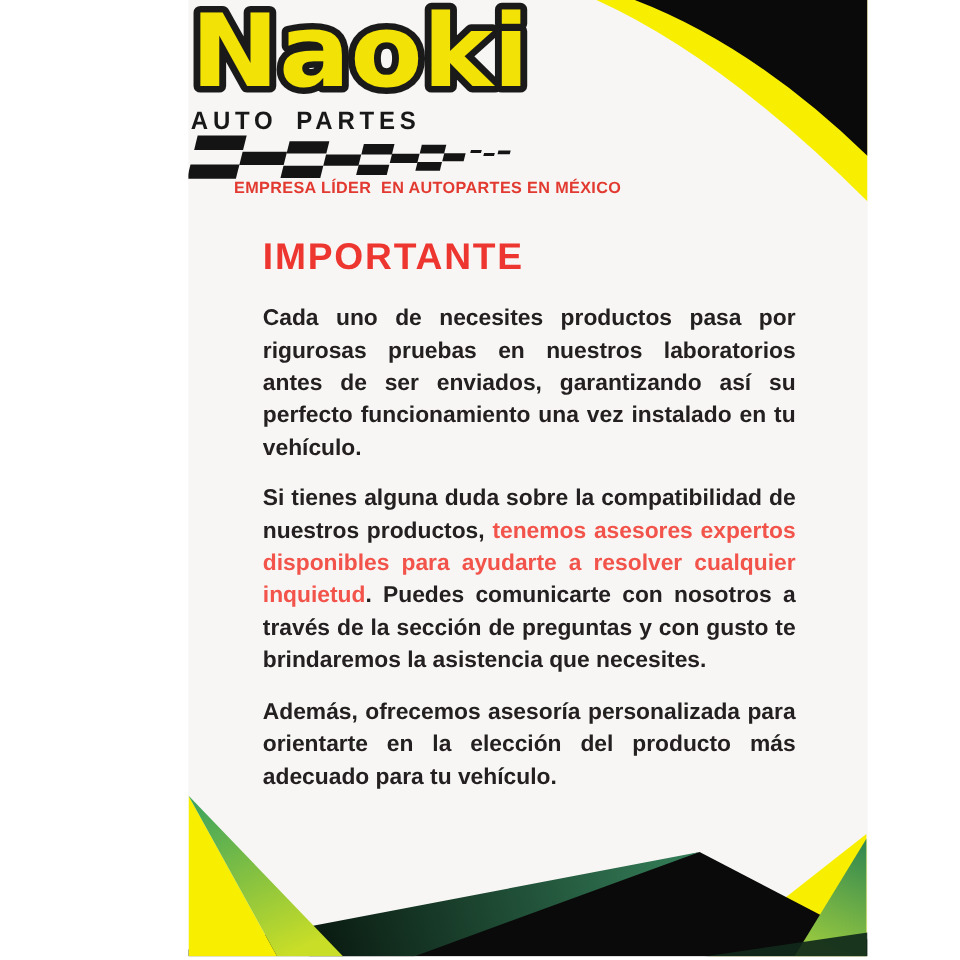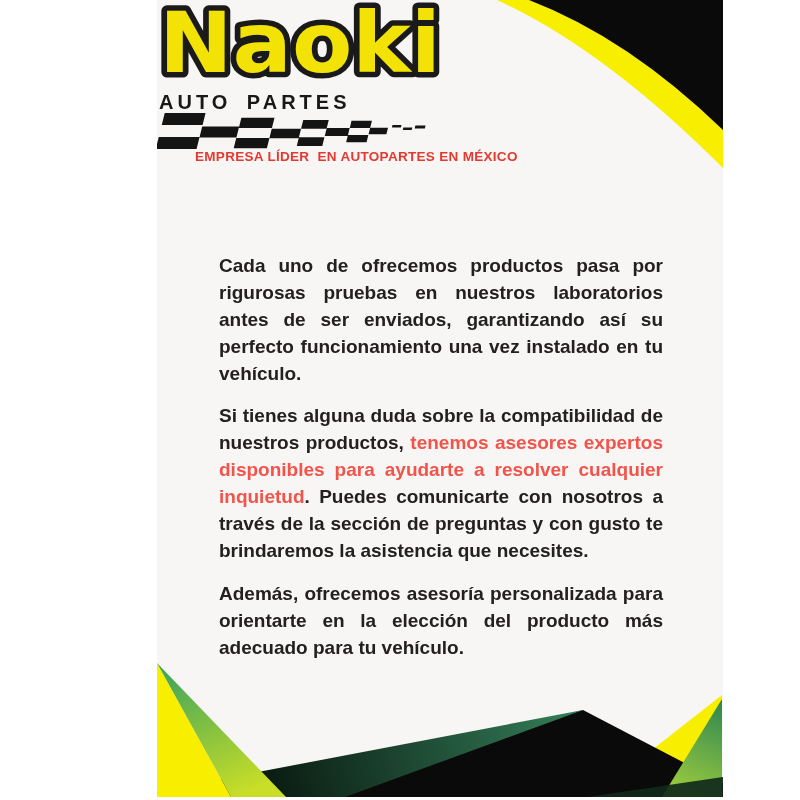--- a/index.html
+++ b/index.html
@@ -80,23 +80,24 @@
       <rect x="82" y="15.7" width="7" height="6.6"></rect>
 
       <rect x="90.5" y="13" width="3.5" height="2.6"></rect>
       <rect x="95" y="15.4" width="3.5" height="2.6"></rect>
       <rect x="99.5" y="13.5" width="4" height="3"></rect>
     </g>
   </svg>
 
   <div class="tagline">EMPRESA LÍDER  EN AUTOPARTES EN MÉXICO</div>
 
+  <div class="heading">IMPORTANTE</div>
 
   <div class="bodytext">
-    <p>Cada uno de ofrecemos productos pasa por rigurosas pruebas en nuestros laboratorios antes de ser enviados, garantizando así su perfecto funcionamiento una vez instalado en tu vehículo.</p>
+    <p>Cada uno de necesites productos pasa por rigurosas pruebas en nuestros laboratorios antes de ser enviados, garantizando así su perfecto funcionamiento una vez instalado en tu vehículo.</p>
     <p class="gap2"><span>Si tienes alguna duda sobre la compatibilidad de nuestros productos, </span><span class="highlight">tenemos asesores expertos disponibles para ayudarte a resolver cualquier inquietud</span><span>. Puedes comunicarte con nosotros a través de la sección de preguntas y con gusto te brindaremos la asistencia que necesites.</span></p>
     <p>Además, ofrecemos asesoría personalizada para orientarte en la elección del producto más adecuado para tu vehículo.</p>
   </div>
 
   <svg class="bottom-svg" viewBox="0 0 566 138" aria-hidden="true">
     <defs>
       <linearGradient id="gL" x1="20" y1="4" x2="80" y2="138" gradientUnits="userSpaceOnUse">
         <stop offset="0" stop-color="#3fa45c"></stop>
           <stop offset="1" stop-color="#c9de27"></stop>
       </linearGradient>

